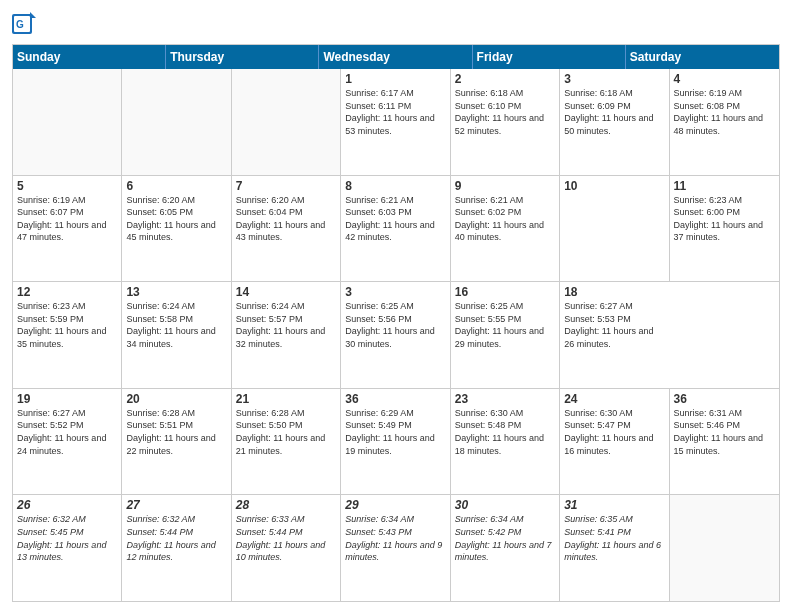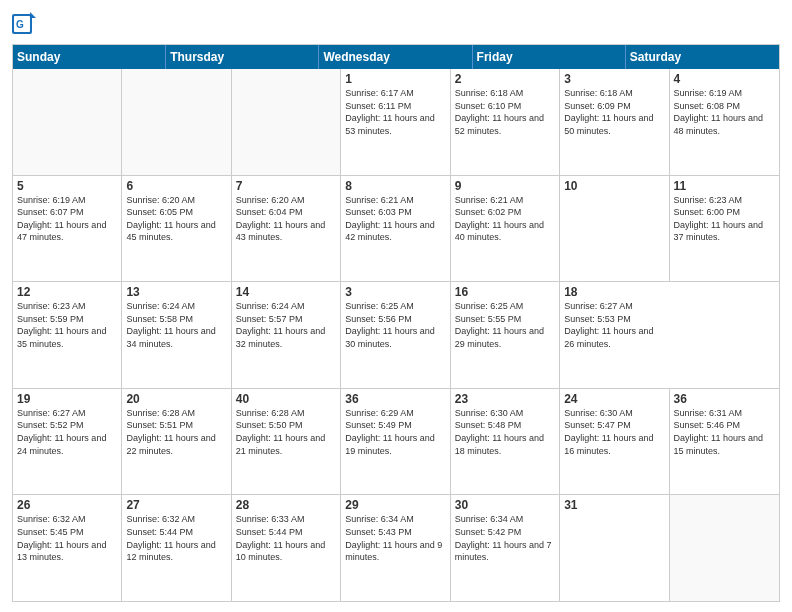--- a/index.html
+++ b/index.html
@@ -69,21 +69,21 @@
       flex: 1;
       display: flex;
       flex-direction: column;
     }
     .cal-row {
       flex: 1;
       display: grid;
       grid-template-columns: repeat(7, 1fr);
       border-bottom: 1px solid #ccc;
     }
-    .cal-row:last-child { border-bottom: none; }
+    .cal-row:last-child { border-bottom: none; font-style: italic; }
     .cal-cell {
       border-right: 1px solid #ccc;
       padding: 3px 4px;
       font-size: 9.5px;
       color: #333;
       vertical-align: top;
       min-height: 0;
     }
     .cal-cell:last-child { border-right: none; }
     .cal-cell.empty { background: #f9f9f9; }
@@ -211,21 +211,21 @@
         <div class="cal-row">
           <div class="cal-cell">
             <span class="day-num">19</span>
             <div class="cell-info">Sunrise: 6:27 AM<br>Sunset: 5:52 PM<br>Daylight: 11 hours and 24 minutes.</div>
           </div>
           <div class="cal-cell">
             <span class="day-num">20</span>
             <div class="cell-info">Sunrise: 6:28 AM<br>Sunset: 5:51 PM<br>Daylight: 11 hours and 22 minutes.</div>
           </div>
           <div class="cal-cell">
-            <span class="day-num">40</span>
+            <span class="day-num">21</span>
             <div class="cell-info">Sunrise: 6:28 AM<br>Sunset: 5:50 PM<br>Daylight: 11 hours and 21 minutes.</div>
           </div>
           <div class="cal-cell">
             <span class="day-num">36</span>
             <div class="cell-info">Sunrise: 6:29 AM<br>Sunset: 5:49 PM<br>Daylight: 11 hours and 19 minutes.</div>
           </div>
           <div class="cal-cell">
             <span class="day-num">23</span>
             <div class="cell-info">Sunrise: 6:30 AM<br>Sunset: 5:48 PM<br>Daylight: 11 hours and 18 minutes.</div>
           </div>
@@ -254,18 +254,19 @@
           <div class="cal-cell">
             <span class="day-num">29</span>
             <div class="cell-info">Sunrise: 6:34 AM<br>Sunset: 5:43 PM<br>Daylight: 11 hours and 9 minutes.</div>
           </div>
           <div class="cal-cell">
             <span class="day-num">30</span>
             <div class="cell-info">Sunrise: 6:34 AM<br>Sunset: 5:42 PM<br>Daylight: 11 hours and 7 minutes.</div>
           </div>
           <div class="cal-cell">
             <span class="day-num">31</span>
+            <div class="cell-info">Sunrise: 6:35 AM<br>Sunset: 5:41 PM<br>Daylight: 11 hours and 6 minutes.</div>
           </div>
           <div class="cal-cell empty"></div>
         </div>
       </div>
   </div>
 </div>
 
 </body></html>

